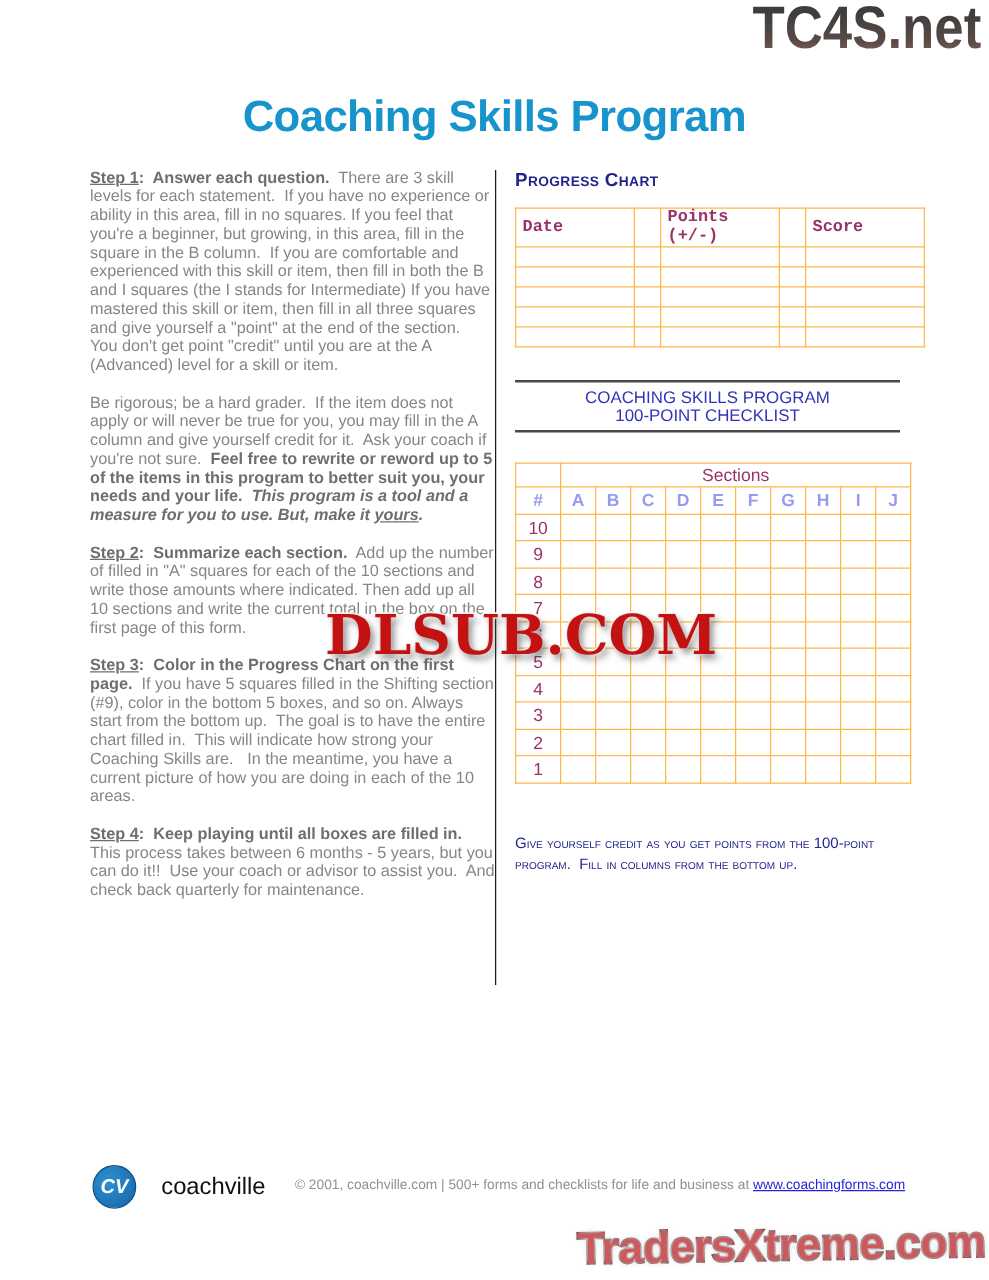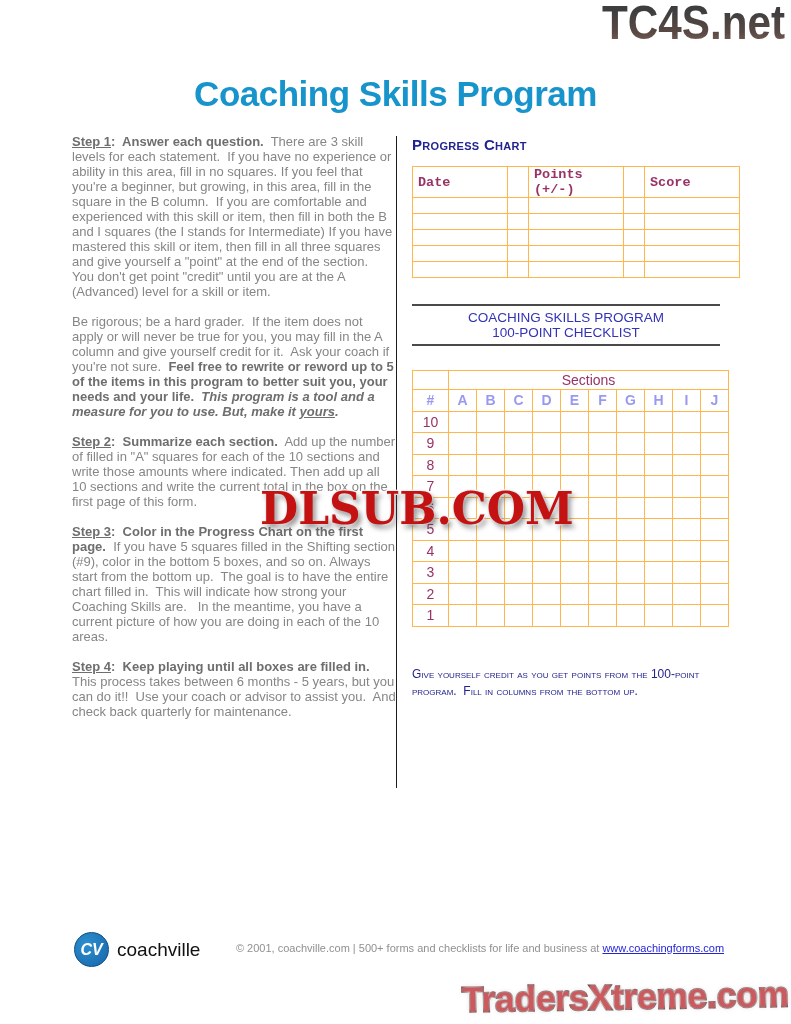--- a/index.html
+++ b/index.html
@@ -56,21 +56,21 @@
   
   .wm-dlsub{position:absolute;left:260px;top:483px;font-family:"DejaVu Serif",serif;
             font-size:44px;font-weight:bold;letter-spacing:0px;color:#C41212;
             -webkit-text-stroke:2.5px #ffffff;paint-order:stroke fill;
             text-shadow:0 0 2px #cccccc,3px 4px 5px rgba(70,70,70,0.55);}
   .wm-traders{position:absolute;right:2px;top:977px;font-size:35px;font-weight:bold;
               color:#CA5A5E;-webkit-text-stroke:2.2px #4E1418;paint-order:stroke fill;
               text-shadow:0 0 4px #dcdcdc,0 0 7px #ededed;transform:rotate(-1deg);}
 
   
-  .footer-logo{position:absolute;left:74px;top:932px;display:flex;align-items:center;gap:8px;}
+  .footer-logo{position:absolute;left:74px;top:932px;display:flex;align-items:center;gap:20px;}
   .cv-circle{width:33px;height:33px;border-radius:50%;
              background:radial-gradient(circle at 35% 35%,#2d8fd0,#1565a8);
              border:1px solid #0d4f86;color:#fff;font-weight:bold;font-style:italic;
              display:flex;align-items:center;justify-content:center;font-size:16px;}
   .brand{font-size:19px;font-weight:normal;color:#111;}
   .copyright{position:absolute;left:235px;top:942px;width:490px;text-align:center;
              font-size:11px;color:#909090;}
   .copyright a{color:#2525D8;text-decoration:underline;cursor:pointer;}
 </style>
 </head>

